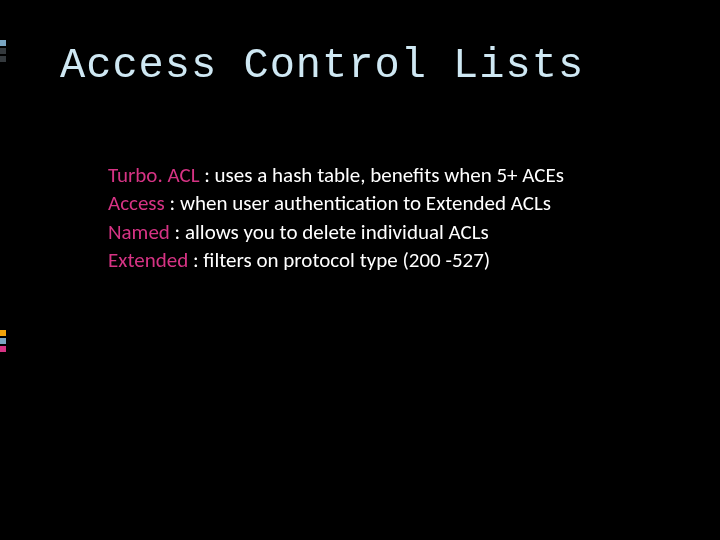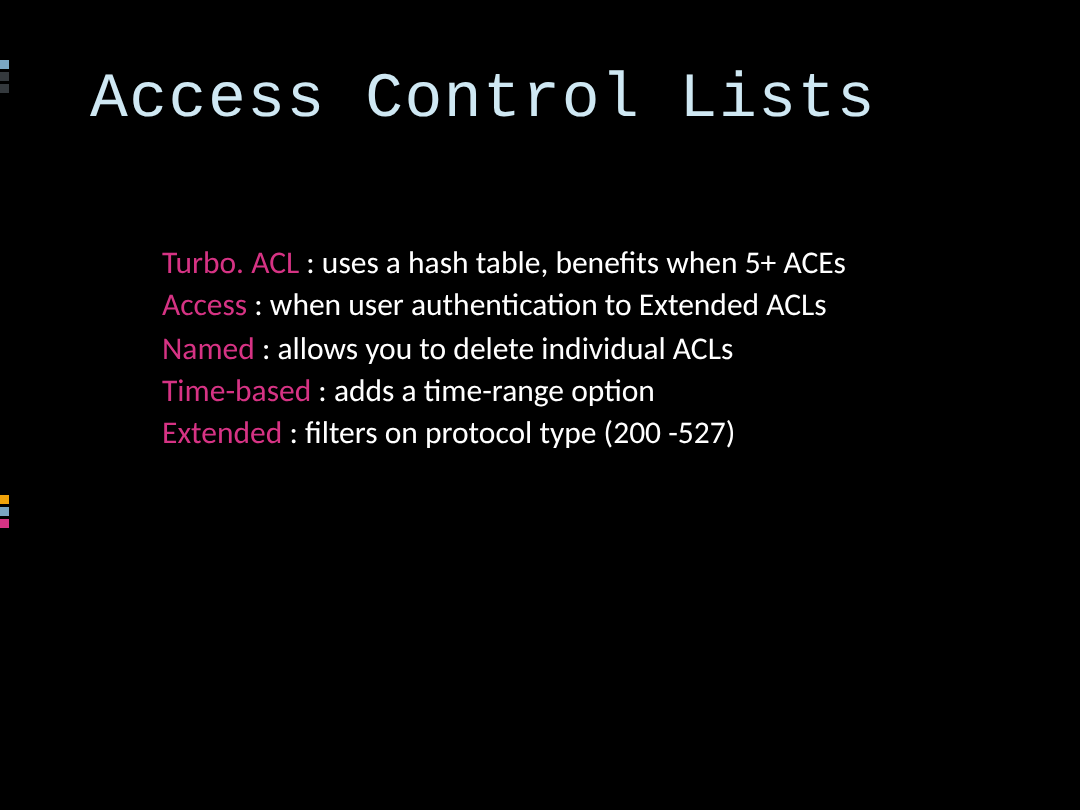--- a/index.html
+++ b/index.html
@@ -96,19 +96,16 @@
     <div class="item">
       <span class="acl-name">Turbo. ACL</span><span class="acl-text"> : uses a hash table, benefits when 5+ ACEs</span>
     </div>
     <div class="item">
       <span class="acl-name">Access</span><span class="acl-text"> : when user authentication to Extended ACLs</span>
     </div>
     <div class="item">
       <span class="acl-name">Named</span><span class="acl-text"> : allows you to delete individual ACLs</span>
     </div>
     <div class="item">
-      <span class="acl-name">Time-based</span><span class="acl-text"> : adds a time-range option</span>
-    </div>
-    <div class="item">
       <span class="acl-name">Extended</span><span class="acl-text"> : filters on protocol type (200 -527)</span>
     </div>
   </div>
 </div>
 
 </body></html>

